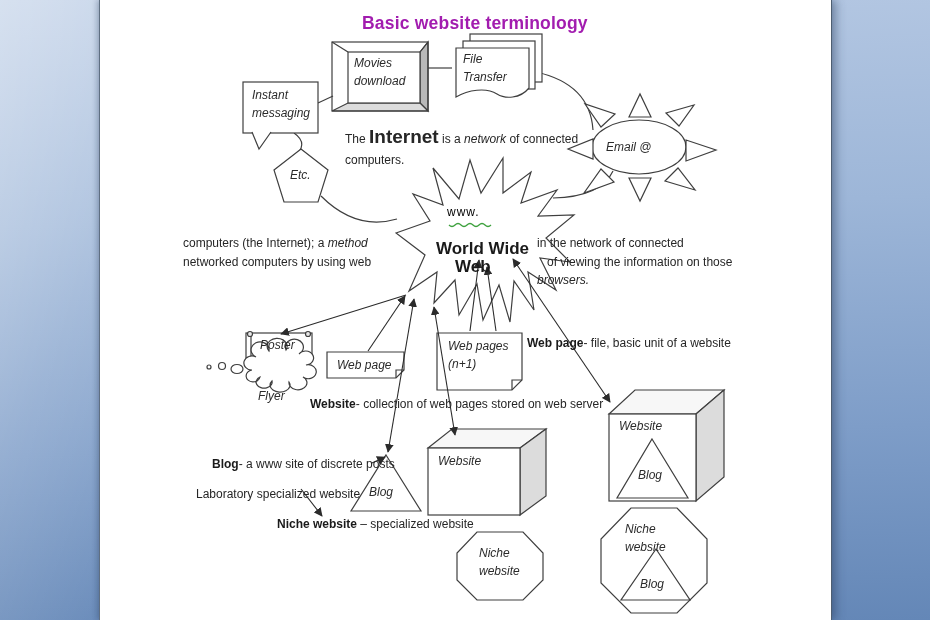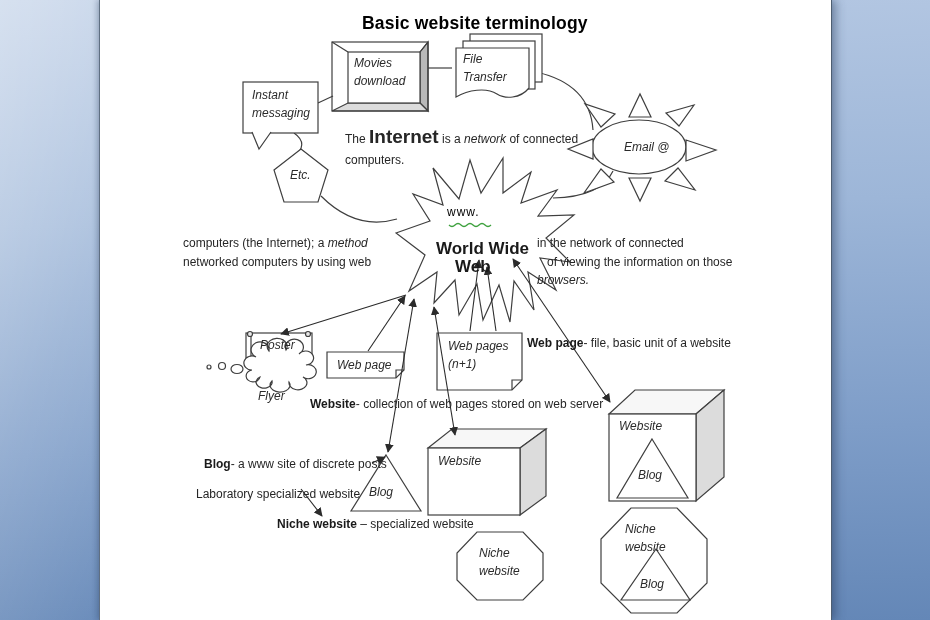--- a/index.html
+++ b/index.html
@@ -16,21 +16,21 @@
   .page{
     position:absolute;left:99px;top:0;width:731px;height:620px;
     background:#ffffff;
     border-left:1px solid #5f6f82;border-right:1px solid #4e5e71;
     box-shadow:4px 0 9px rgba(40,60,90,.45), -2px 0 5px rgba(40,60,90,.25);
   }
   svg.layer{position:absolute;left:0;top:0;width:930px;height:620px;}
   .t{position:absolute;font-size:12px;color:#262626;white-space:nowrap;line-height:18px;}
   .t b{font-weight:bold;color:#1a1a1a;}
   .t i{font-style:italic;}
-  .title{font-size:17.5px;font-weight:bold;color:#000000;letter-spacing:.2px;}
+  .title{font-size:17.5px;font-weight:bold;color:#a21caf;letter-spacing:.2px;}
   .big{font-size:19px;font-weight:bold;}
   .burst-www{font-size:12px;font-weight:normal;letter-spacing:1px;color:#000000;}
   .burst-sub{font-size:17px;font-weight:bold;color:#1a1a1a;}
   .shape-label{color:#2b2b2b;font-style:italic;}
   .ind{padding-left:10px;}
 </style>
 </head>
 <body>
 
 <div class="page"></div>
@@ -172,21 +172,21 @@
   <div>download</div>
 </div>
 
 <div class="t shape-label" style="left:463px;top:50px;">
   <div>File</div>
   <div>Transfer</div>
 </div>
 
 <div class="t shape-label" style="left:290px;top:166px;">Etc.</div>
 
-<div class="t shape-label" style="left:624px;top:138px;text-align:center;">Email @</div>
+<div class="t shape-label" style="left:606px;top:138px;text-align:center;">Email @</div>
 
 <div class="t" style="left:345px;top:126px;line-height:21px;">
   <div>
     <span>The </span><span class="big">Internet</span><span> is a </span><i>network</i><span> of connected</span>
   </div>
   <div>computers.</div>
 </div>
 
 <div class="t burst-www" style="left:447px;top:203px;">www.</div>
 <div class="t burst-sub" style="left:436px;top:240px;">World Wide</div>
@@ -219,21 +219,21 @@
 
 <div class="t" style="left:310px;top:395px;">
   <b>Website</b><span>- collection of web pages stored on web server</span>
 </div>
 
 <div class="t shape-label" style="left:438px;top:452px;">Website</div>
 
 <div class="t shape-label" style="left:619px;top:417px;">Website</div>
 <div class="t shape-label" style="left:638px;top:466px;">Blog</div>
 
-<div class="t" style="left:204px;top:455px;text-align:center;">
+<div class="t" style="left:212px;top:455px;text-align:center;">
   <b>Blog</b><span>- a www site of discrete posts</span>
 </div>
 
 <div class="t" style="left:196px;top:485px;">Laboratory specialized website</div>
 
 <div class="t shape-label" style="left:369px;top:483px;">Blog</div>
 
 <div class="t" style="left:277px;top:515px;">
   <b>Niche website</b><span> – specialized website</span>
 </div>

